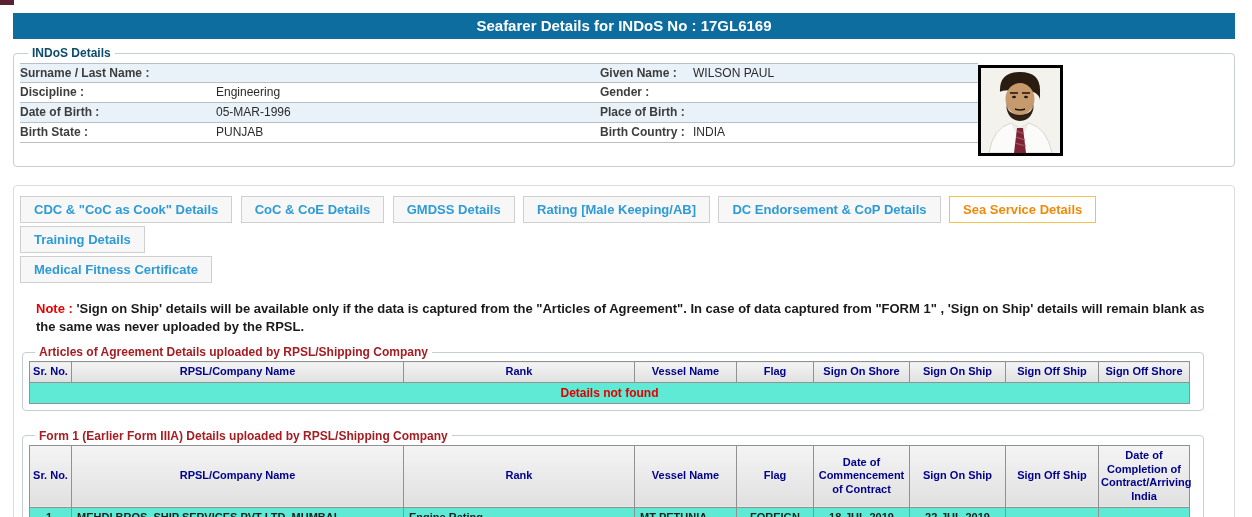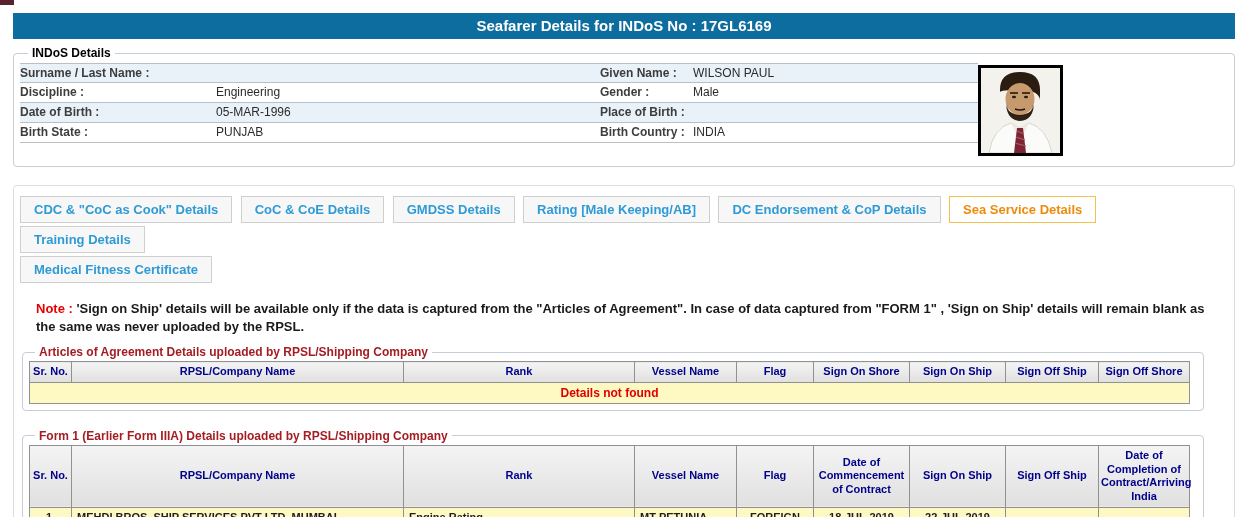--- a/index.html
+++ b/index.html
@@ -7,21 +7,21 @@
     font-family:"Liberation Sans","DejaVu Sans",sans-serif; }
   .artifact { position:absolute; left:0; top:0; width:14px; height:5px; background:#5a2230; }
   .wrap { position:absolute; left:13px; top:13px; width:1222px; }
 
   
   .titlebar { background:#0d6d9e; height:26px; line-height:26px; text-align:center;
     color:#fff; font-size:15px; font-weight:bold; }
 
   
   fieldset { border:1px solid #c5cdd6; border-radius:4px; }
-  legend { font-size:12px; font-weight:bold; color:#000000; margin-left:8px; padding:0 4px; }
+  legend { font-size:12px; font-weight:bold; color:#0c4a6e; margin-left:8px; padding:0 4px; }
   .fs-dark legend { color:#a51d22; }
 
   
   .indos { margin-top:7px; padding:3px 6px 10px 6px; }
   .indos-body { display:flex; align-items:flex-start; }
   .dgrid { width:958px; }
   .drow { display:grid; grid-template-columns:195px 385px 92px 1fr; height:20px; line-height:19px;
     border-bottom:1px solid #b9bfc6; font-size:12px; }
   .drow:first-child { border-top:1px solid #b9bfc6; }
   .drow.alt { background:#e9f1f9; }
@@ -43,21 +43,21 @@
   .note { margin:14px 2px 10px 16px; font-size:13px; font-weight:bold; color:#1a1a1a; line-height:1.35; }
   .note .red { color:#e60000; }
 
   
   .fs-table { margin:8px 24px 0 2px; padding:2px 4px 6px 4px; }
   .fs-table + .fs-table { margin-top:18px; }
   table { border-collapse:collapse; table-layout:fixed; width:1160px; margin-left:2px; }
   th { background:linear-gradient(#f4f4f4,#e0e0e0); border:1px solid #919191; color:#00008b;
     font-size:11px; font-weight:bold; text-align:center; padding:3px 2px; line-height:1.25; }
   td { border:1px solid #919191; font-size:11px; font-weight:bold; color:#1f1f1f;
-    padding:3px 5px; height:20px; background:#fef9c3; }
+    padding:3px 5px; height:20px; background:#5eead4; }
   td.center { text-align:center; }
   td.notfound { text-align:center; color:#e00000; font-size:12px; }
 </style>
 </head>
 <body>
 
 <div class="artifact"></div>
 
 <div class="wrap">
 
@@ -70,21 +70,20 @@
         <div class="drow alt">
           <div class="dlabel">Surname / Last Name :</div>
           <div class="dvalue"></div>
           <div class="dlabel">Given Name :</div>
           <div class="dvalue">WILSON PAUL</div>
         </div>
         <div class="drow">
           <div class="dlabel">Discipline :</div>
           <div class="dvalue">Engineering</div>
           <div class="dlabel">Gender :</div>
-          <div class="dvalue">Male</div>
         </div>
         <div class="drow alt">
           <div class="dlabel">Date of Birth :</div>
           <div class="dvalue">05-MAR-1996</div>
           <div class="dlabel">Place of Birth :</div>
         </div>
         <div class="drow">
           <div class="dlabel">Birth State :</div>
           <div class="dvalue">PUNJAB</div>
           <div class="dlabel">Birth Country :</div>

